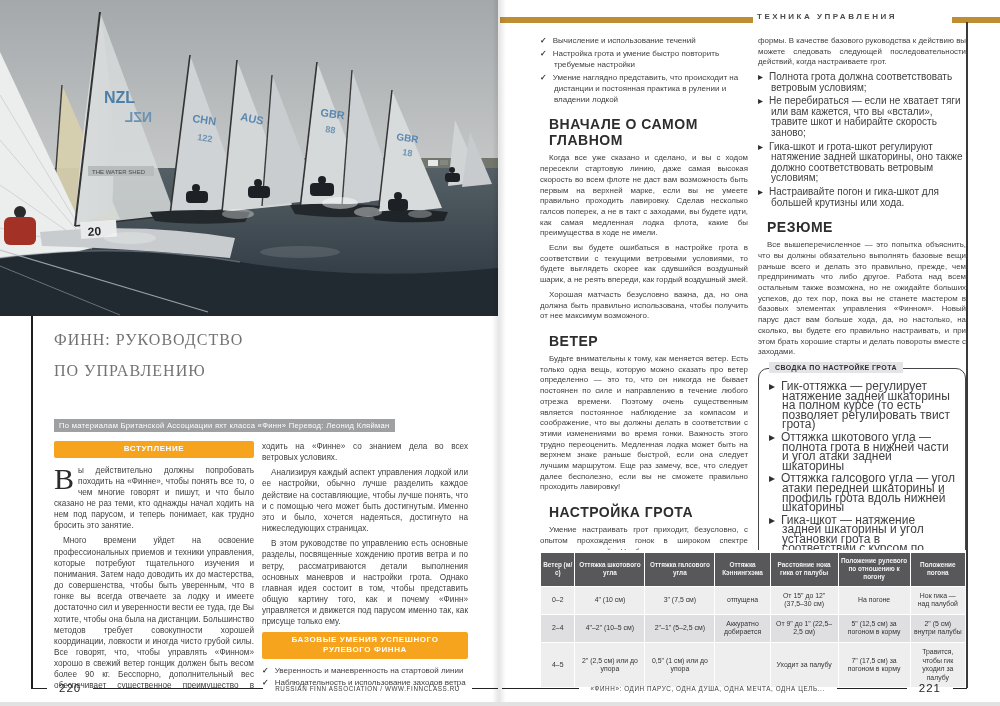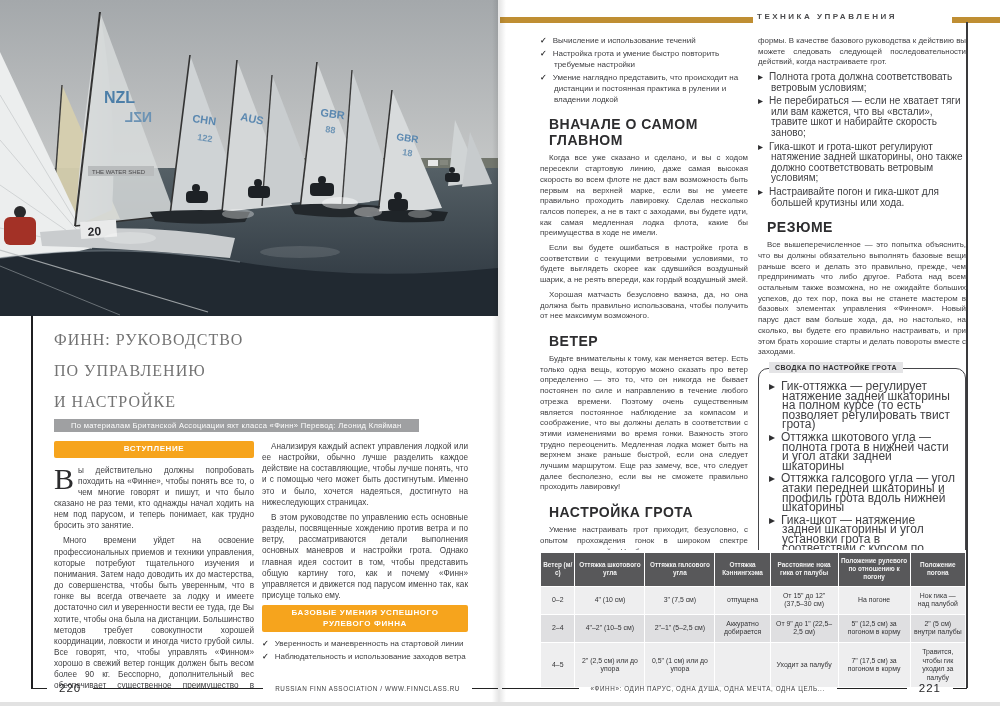--- a/index.html
+++ b/index.html
@@ -12,21 +12,21 @@
   .vrule-right{position:absolute;left:966px;top:22px;width:1.5px;height:666px;background:#3a3a3c;}
   .goldbar{position:absolute;top:17px;height:6px;background:#bf8e33;}
   .goldbar.long{left:500px;width:253px;}
   .goldbar.short{left:952px;width:48px;}
   .running-head{position:absolute;left:732px;top:12px;width:190px;text-align:center;
      font-size:8px;font-weight:bold;letter-spacing:2.5px;color:#4c4c4e;}
   
   .title{position:absolute;left:54px;top:324px;font-family:"Liberation Serif",serif;
      font-size:16px;line-height:31px;letter-spacing:1px;color:#737373;}
   .byline{position:absolute;left:54px;top:419px;background:#9fa0a2;color:#ffffff;
-     font-size:7.6px;letter-spacing:.3px;padding:2px 17px;white-space:nowrap;}
+     font-size:7.6px;letter-spacing:.3px;padding:2px 5px;white-space:nowrap;}
   
   .col{position:absolute;overflow:hidden;}
   .col p{margin:0 0 4px 0;text-align:justify;color:#414144;}
   .col-l1{left:54px;top:441px;width:200px;height:247px;font-size:8.2px;line-height:11.15px;}
   .col-l2{left:262px;top:441px;width:206px;height:247px;font-size:8.2px;line-height:11.15px;}
   .col-l1 p,.col-l2 p{font-size:8.2px;line-height:11.15px;}
   .col-r1{left:540px;top:36px;width:208px;height:514px;}
   .col-r2{left:758px;top:36px;width:208px;height:514px;}
   .col-r1 p,.col-r2 p{font-size:7.9px;line-height:10.7px;}
   .indent{text-indent:9px;}
@@ -192,31 +192,31 @@
   <div class="vrule-left"></div>
   <div class="goldbar long"></div>
   <div class="running-head">ТЕХНИКА УПРАВЛЕНИЯ</div>
   <div class="goldbar short"></div>
   <div class="vrule-right"></div>
   <div class="gutter"></div>
 
   <div class="title">
     <div>ФИНН: РУКОВОДСТВО</div>
     <div>ПО УПРАВЛЕНИЮ</div>
-    <div>И НАСТРОЙКЕ</div>
   </div>
   <div class="byline">По материалам Британской Ассоциации яхт класса «Финн» Перевод: Леонид Кляйман</div>
 
   <div class="col col-l1">
     <div class="obtn">ВСТУПЛЕНИЕ</div>
     <p><span class="dropcap">В</span><span>ы действительно должны попробовать походить на «Финне», чтобы понять все то, о чем многие говорят и пишут, и что было сказано не раз теми, кто однажды начал ходить на нем под парусом, и теперь понимает, как трудно бросить это занятие.</span></p>
     <p class="indent">Много времени уйдет на освоение профессиональных приемов и техники управления, которые потребуют тщательного изучения и понимания. Затем надо доводить их до мастерства, до совершенства, чтобы быть уверенным, что в гонке вы всегда отвечаете за лодку и имеете достаточно сил и уверенности вести ее туда, где Вы хотите, чтобы она была на дистанции. Большинство методов требует совокупности хорошей координации, ловкости и иногда чисто грубой силы. Все говорят, что, чтобы управлять «Финном» хорошо в свежий ветер гонщик должен быть весом более 90 кг. Бесспорно, дополнительный вес обеспечивает существенное преимущество в ветреные дни, однако совершенно точно известно и то, что много людей и меньшего веса могут</p>
   </div>
 
   <div class="col col-l2">
+    <p>ходить на «Финне» со знанием дела во всех ветровых условиях.</p>
     <p class="indent">Анализируя каждый аспект управления лодкой или ее настройки, обычно лучше разделить каждое действие на составляющие, чтобы лучше понять, что и с помощью чего может быть достигнутым. Именно это и было, хочется надеяться, достигнуто на нижеследующих страницах.</p>
     <p class="indent">В этом руководстве по управлению есть основные разделы, посвященные хождению против ветра и по ветру, рассматриваются детали выполнения основных маневров и настройки грота. Однако главная идея состоит в том, чтобы представить общую картину того, как и почему «Финн» управляется и движется под парусом именно так, как присуще только ему.</p>
     <div class="obtn second">БАЗОВЫЕ УМЕНИЯ УСПЕШНОГО РУЛЕВОГО ФИННА</div>
     <ul class="checks">
         <li>Уверенность и маневренность на стартовой линии</li>
         <li>Наблюдательность и использование заходов ветра</li>
       </ul>
   </div>
 
   <div class="footer footer-left">

